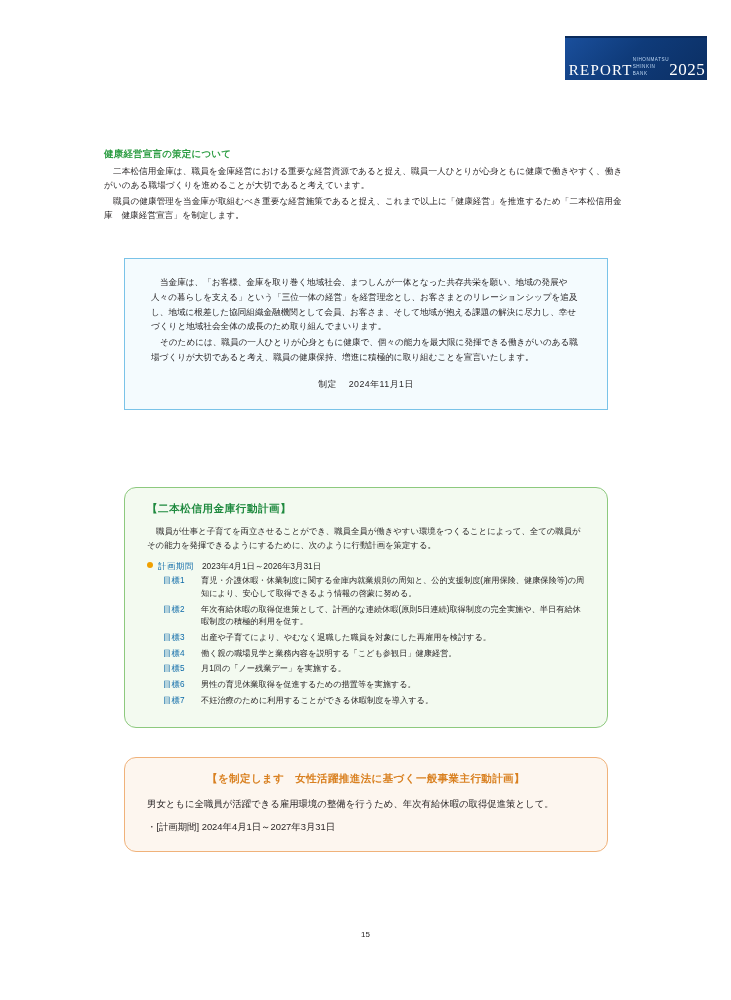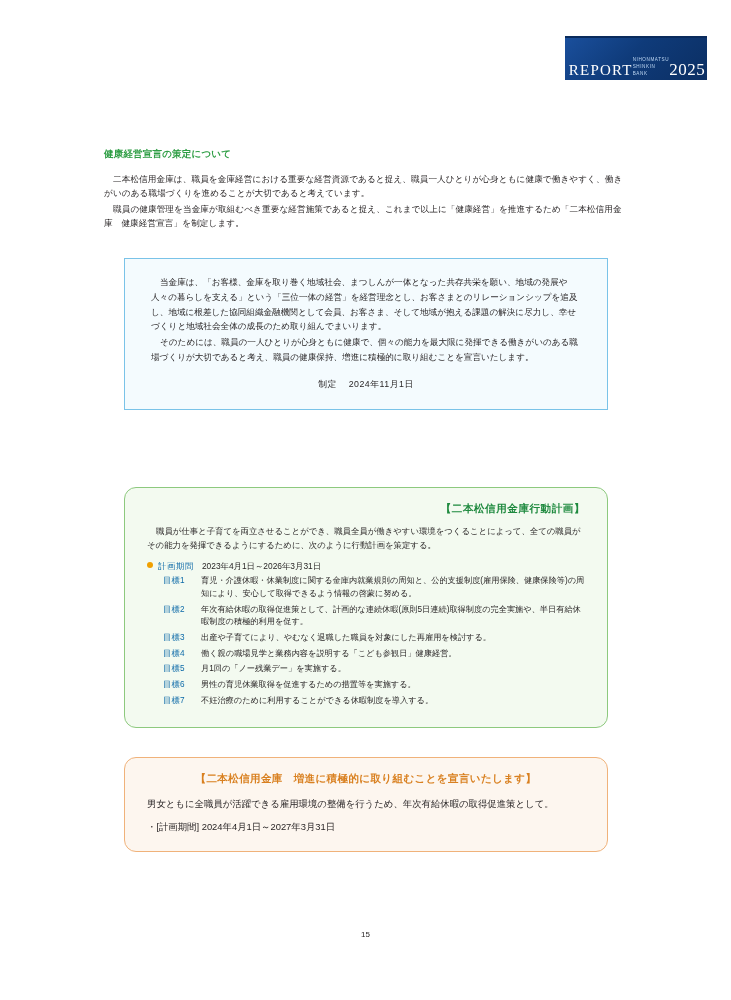--- a/index.html
+++ b/index.html
@@ -71,21 +71,21 @@
     left: 104px;
     top: 148px;
     font-size: 9.5px;
     color: #2f9e45;
     font-weight: bold;
     letter-spacing: 0.2px;
   }
   .intro {
     position: absolute;
     left: 104px;
-    top: 173px;
+    top: 165px;
     width: 524px;
     font-size: 8.6px;
     line-height: 1.62;
     color: #231f20;
     letter-spacing: 0.1px;
   }
   .intro p {
     margin: 0 0 2px 0;
     text-indent: 9px;
   }
@@ -129,21 +129,21 @@
     left: 124px;
     top: 487px;
     width: 484px;
     box-sizing: border-box;
     border: 1px solid #8dc97e;
     border-radius: 12px;
     background: #f3faf0;
     padding: 14px 22px 16px 22px;
   }
   .plan-title {
-    text-align: right;
+    text-align: left;
     color: #1f8a3f;
     font-size: 10.5px;
     font-weight: bold;
     letter-spacing: 0.6px;
     margin-bottom: 9px;
   }
   .plan-lead {
     font-size: 8.4px;
     line-height: 1.62;
     text-indent: 9px;
@@ -314,18 +314,18 @@
       <span class="goal-text">男性の育児休業取得を促進するための措置等を実施する。</span>
     </div>
     <div class="goal-row">
       <span class="goal-label">目標7</span>
       <span class="goal-text">不妊治療のために利用することができる休暇制度を導入する。</span>
     </div>
   </div>
 </div>
 
 <div class="fem-box">
-  <div class="fem-title">【二本松信用金庫　増進に積極的に取り組むことを宣言いたします】</div>
+  <div class="fem-title">【を制定します　女性活躍推進法に基づく一般事業主行動計画】</div>
   <p class="fem-lead">男女ともに全職員が活躍できる雇用環境の整備を行うため、年次有給休暇の取得促進策として。</p>
   <p class="fem-item">・[計画期間] 2024年4月1日～2027年3月31日</p>
 </div>
 
 <div class="page-number">15</div>
 
 </body></html>

